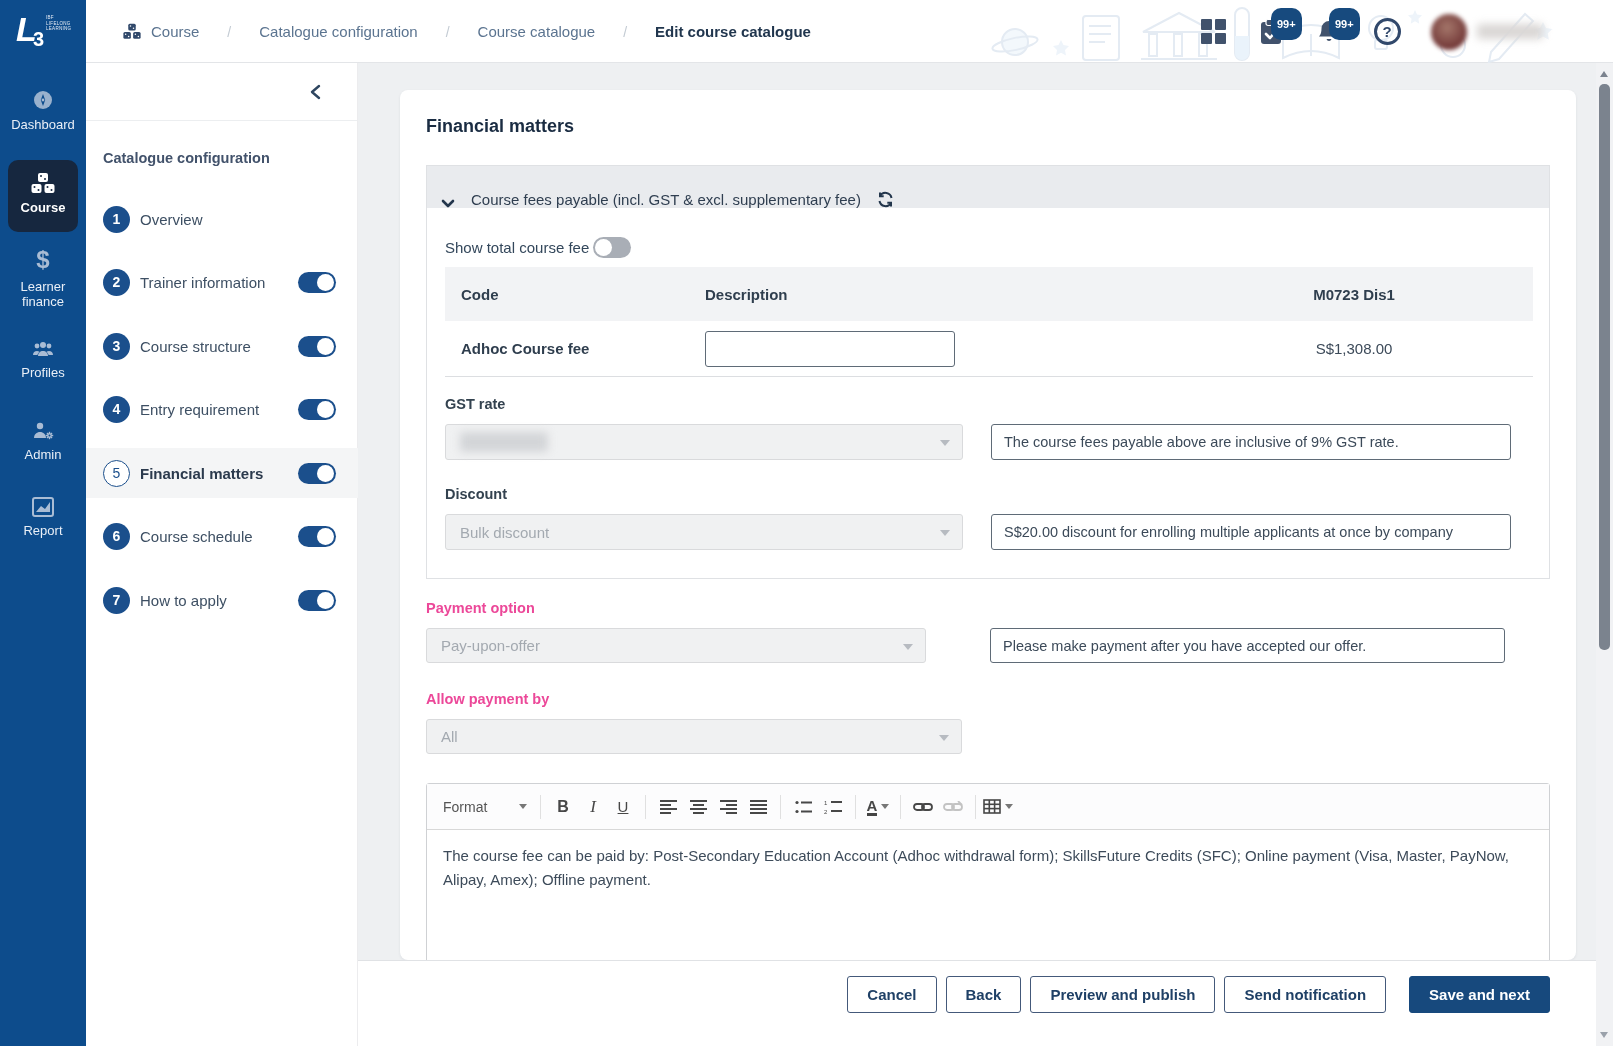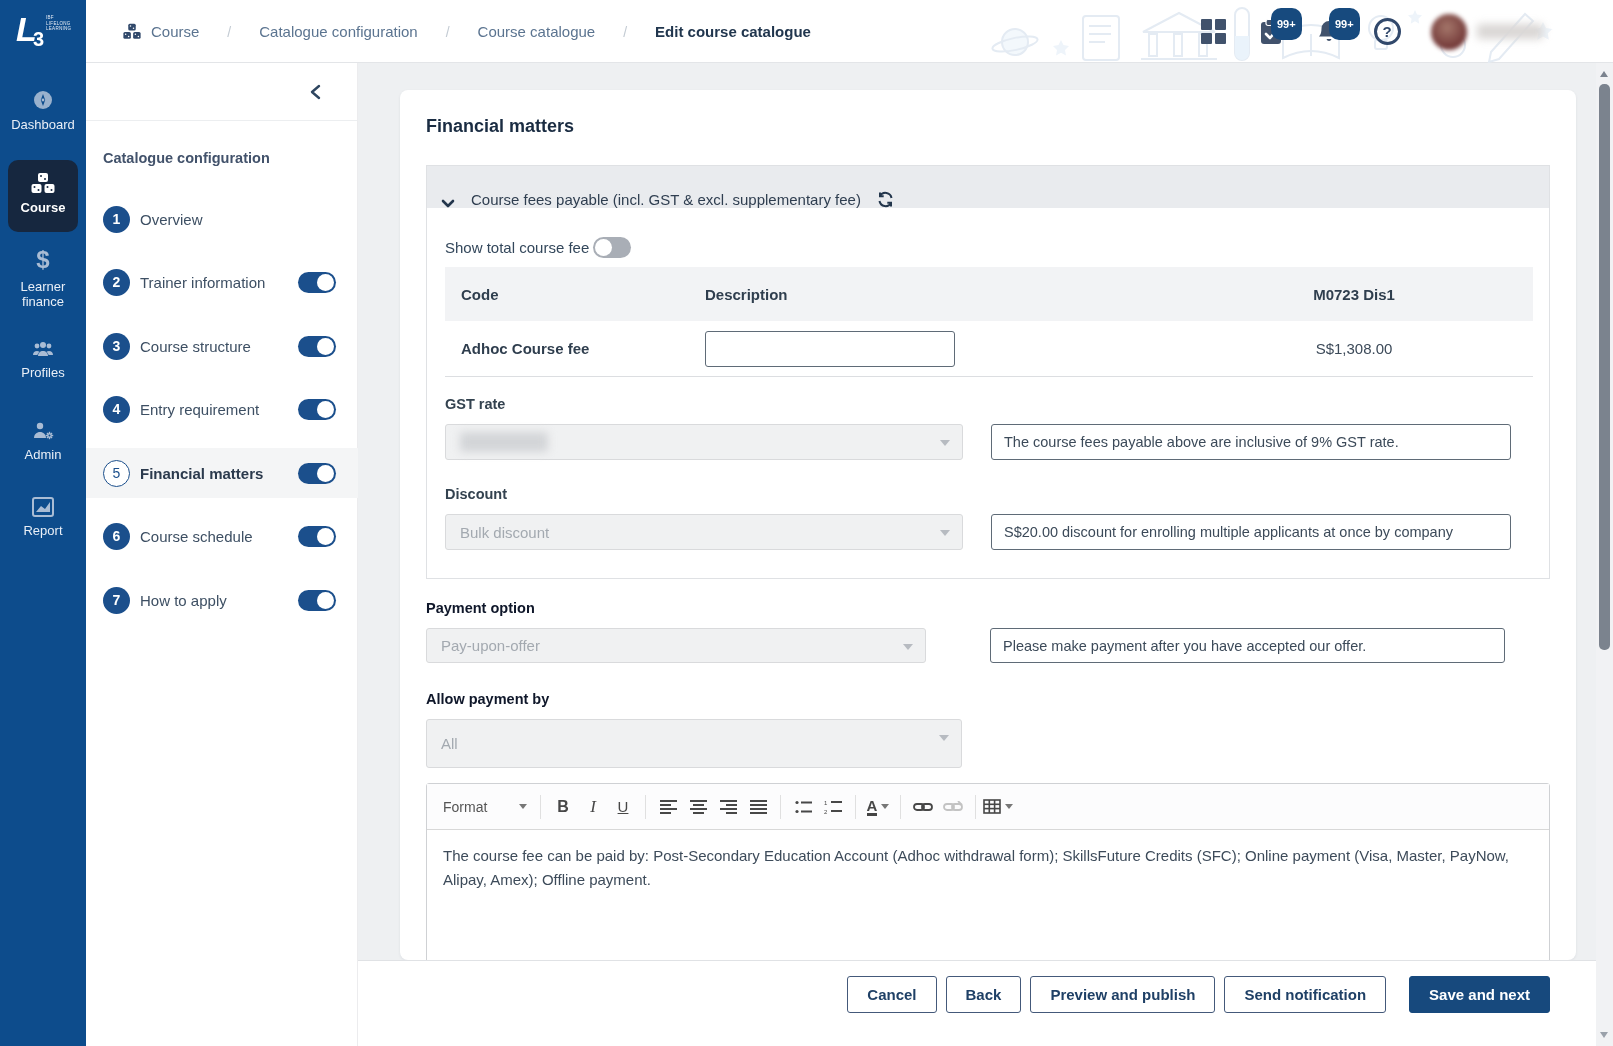--- a/index.html
+++ b/index.html
@@ -79,21 +79,21 @@
   .c3 { flex:1; text-align:center; }
   .frow.body .c1 { font-weight:600; color:#2f3e4e; }
   .desc-input { width:250px; height:36px; border:1px solid #5f6b77; border-radius:3px; font-size:14.5px; padding:0 10px; color:#3c4a59; font-family:inherit; }
 
   .f-label { position:absolute; left:18px; font-size:14.5px; font-weight:700; color:#33424f; }
   .sel { height:36px; background:#f0f1f2; border:1px solid #d9dadc; border-radius:3px; display:flex; align-items:center; padding:0 14px; color:#a3a9b0; font-size:15px; position:absolute; cursor:default; }
   .sel .caret { position:absolute; right:12px; top:15px; width:0; height:0; border-left:5px solid transparent; border-right:5px solid transparent; border-top:6px solid #b7bbc1; }
   .redacted-blob { width:88px; height:20px; border-radius:3px; background:#d3d5d8; filter:blur(4px); }
   .remark { position:absolute; height:36px; border:1px solid #5f6b77; border-radius:3px; font-size:14.5px; padding:0 12px; color:#3c4a59; font-family:inherit; background:#fff; }
 
-  .out-label { position:absolute; left:26px; font-size:14.5px; font-weight:700; color:#0f172a; }
+  .out-label { position:absolute; left:26px; font-size:14.5px; font-weight:700; color:#ec4899; }
 
   
   .editor { position:absolute; left:26px; top:693px; width:1124px; height:262px; border:1px solid #cfd1d4; border-radius:3px; background:#fff; }
   .ed-toolbar { height:46px; border-bottom:1px solid #d8d8d8; background:#fcfcfd; display:flex; align-items:center; padding:0 10px; }
   .ed-sep { width:1px; height:24px; background:#e0e0e0; margin:0 7px; }
   .ed-btn { min-width:30px; height:30px; border-radius:2px; display:flex; align-items:center; justify-content:center; color:#474747; font-size:15px; cursor:pointer; }
   .ed-btn.dis { color:#c3c3c3; cursor:default; }
   .ed-format { width:96px; display:flex; align-items:center; justify-content:space-between; padding:0 6px; font-size:14px; color:#555; cursor:pointer; }
   .tb-caret { width:0; height:0; border-left:4px solid transparent; border-right:4px solid transparent; border-top:5px solid #777; margin-left:4px; }
   .ed-b { font-weight:700; font-size:16px; }
@@ -414,21 +414,21 @@
     </section>
 
     <div class="out-label" style="top:510px;">Payment option</div>
     <div class="sel" style="left:26px; top:538px; width:500px; height:35px;">
       <span>Pay-upon-offer</span>
       <span class="caret"></span>
     </div>
     <input class="remark" style="left: 590px; top: 538px; width: 515px; height: 35px;" type="text" value="Please make payment after you have accepted our offer.">
 
     <div class="out-label" style="top:601px;">Allow payment by</div>
-    <div class="sel" style="left:26px; top:629px; width:536px; height:49px;">
+    <div class="sel" style="left:26px; top:629px; width:536px; height:35px;">
       <span>All</span>
       <span class="caret"></span>
     </div>
 
     <div class="editor">
       <div class="ed-toolbar">
         <span class="ed-format">
           <span>Format</span>
           <span class="tb-caret"></span>
         </span>

